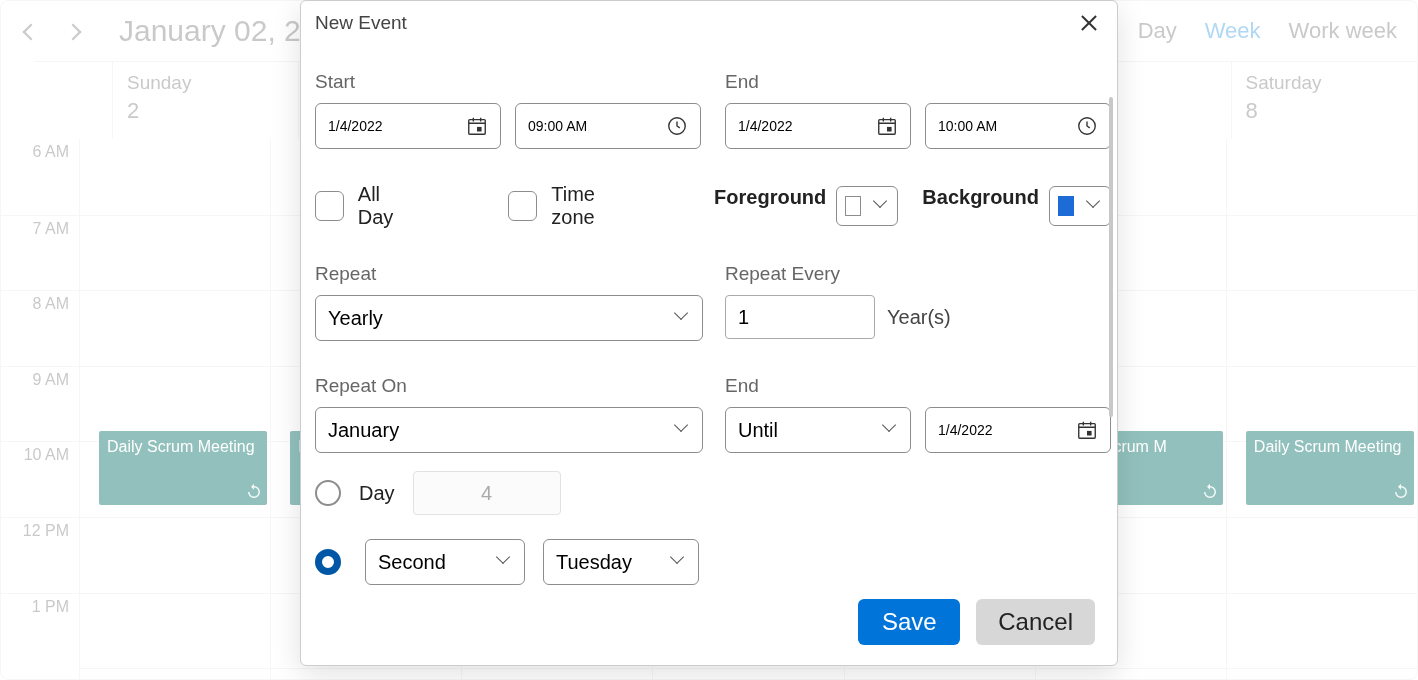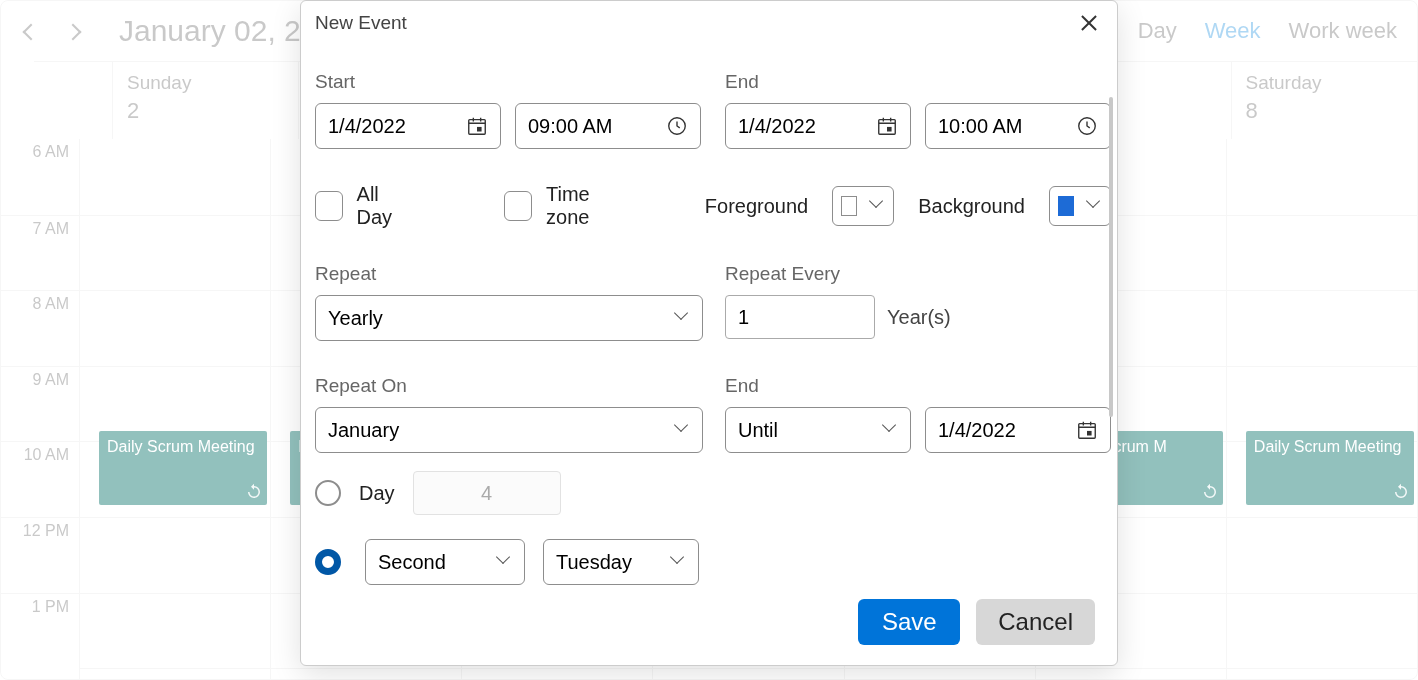--- a/index.html
+++ b/index.html
@@ -50,34 +50,34 @@
   .form-area { flex:1; padding-right: 22px; }
   .scroll-thumb { position:absolute; right:4px; top:60px; width:4px; height:320px; background:#c8c8c8; border-radius:2px; }
   
   .section-row { display:flex; gap:22px; margin-top: 34px; }
   .col-left { width: 388px; }
   .col-right { flex:1; }
   .lbl { font-size:19px; color:#666; margin-bottom:10px; display:block; }
   
   .field-row { display:flex; gap:14px; }
   .txt-input, .select { height:46px; border:1.5px solid #8d8d8d; border-radius:6px; background:#fff; font-size:20px; padding: 0 12px; display:flex; align-items:center; justify-content:space-between; }
-  .txt-input input { border:none; outline:none; font-size:20px; width:100%; background:transparent; font-family:inherit; }
+  .txt-input input { border:none; outline:none; font-size:14px; width:100%; background:transparent; font-family:inherit; }
   .icon-slot { width:22px; height:22px; flex-shrink:0; margin-left:8px; }
   .icon-slot svg { width:100%; height:100%; stroke:#333; fill:none; stroke-width:1.5; }
   .chev-down { width:14px; height:14px; flex-shrink:0; margin-left:8px; }
   .chev-down::before { content:""; display:block; width:9px; height:9px; border-right:1.5px solid #555; border-bottom:1.5px solid #555; transform:rotate(45deg); margin-top:-3px; }
   
   .date-box { width:186px; }
   .time-box { width:186px; }
   
   .inline-row { display:flex; align-items:center; gap:18px; margin-top:34px; }
   .checkbox { width:30px; height:30px; border:1.5px solid #8d8d8d; border-radius:6px; background:#fff; }
   .ck-label { font-size:20px; color:#222; }
   
-  .color-picker { display:flex; align-items:center; gap:24px; }
+  .color-picker { display:flex; gap:10px;font-weight:bold; }
   .color-box { width:62px; height:40px; border:1.5px solid #8d8d8d; border-radius:6px; display:flex; align-items:center; padding:0 8px; gap:6px; }
   .swatch { width:20px; height:20px; border:1.5px solid #8d8d8d; }
   .swatch.blue { background:#1d6bd6; border-color:#1d6bd6; }
   
   .select-full { width:100%; }
   .num-input { width:150px; height:44px; border:1px solid #aaa; border-radius:4px; padding:0 12px; font-size:20px; display:flex; align-items:center; }
   .num-input input { border:none; outline:none; font-size:20px; width:100%; background:transparent; font-family:inherit; }
   .unit-text { font-size:20px; color:#444; margin-left:12px;text-align:right; }
   
   .radio { width:26px; height:26px; border:2px solid #8d8d8d; border-radius:50%; background:#fff; position:relative; flex-shrink:0; }

